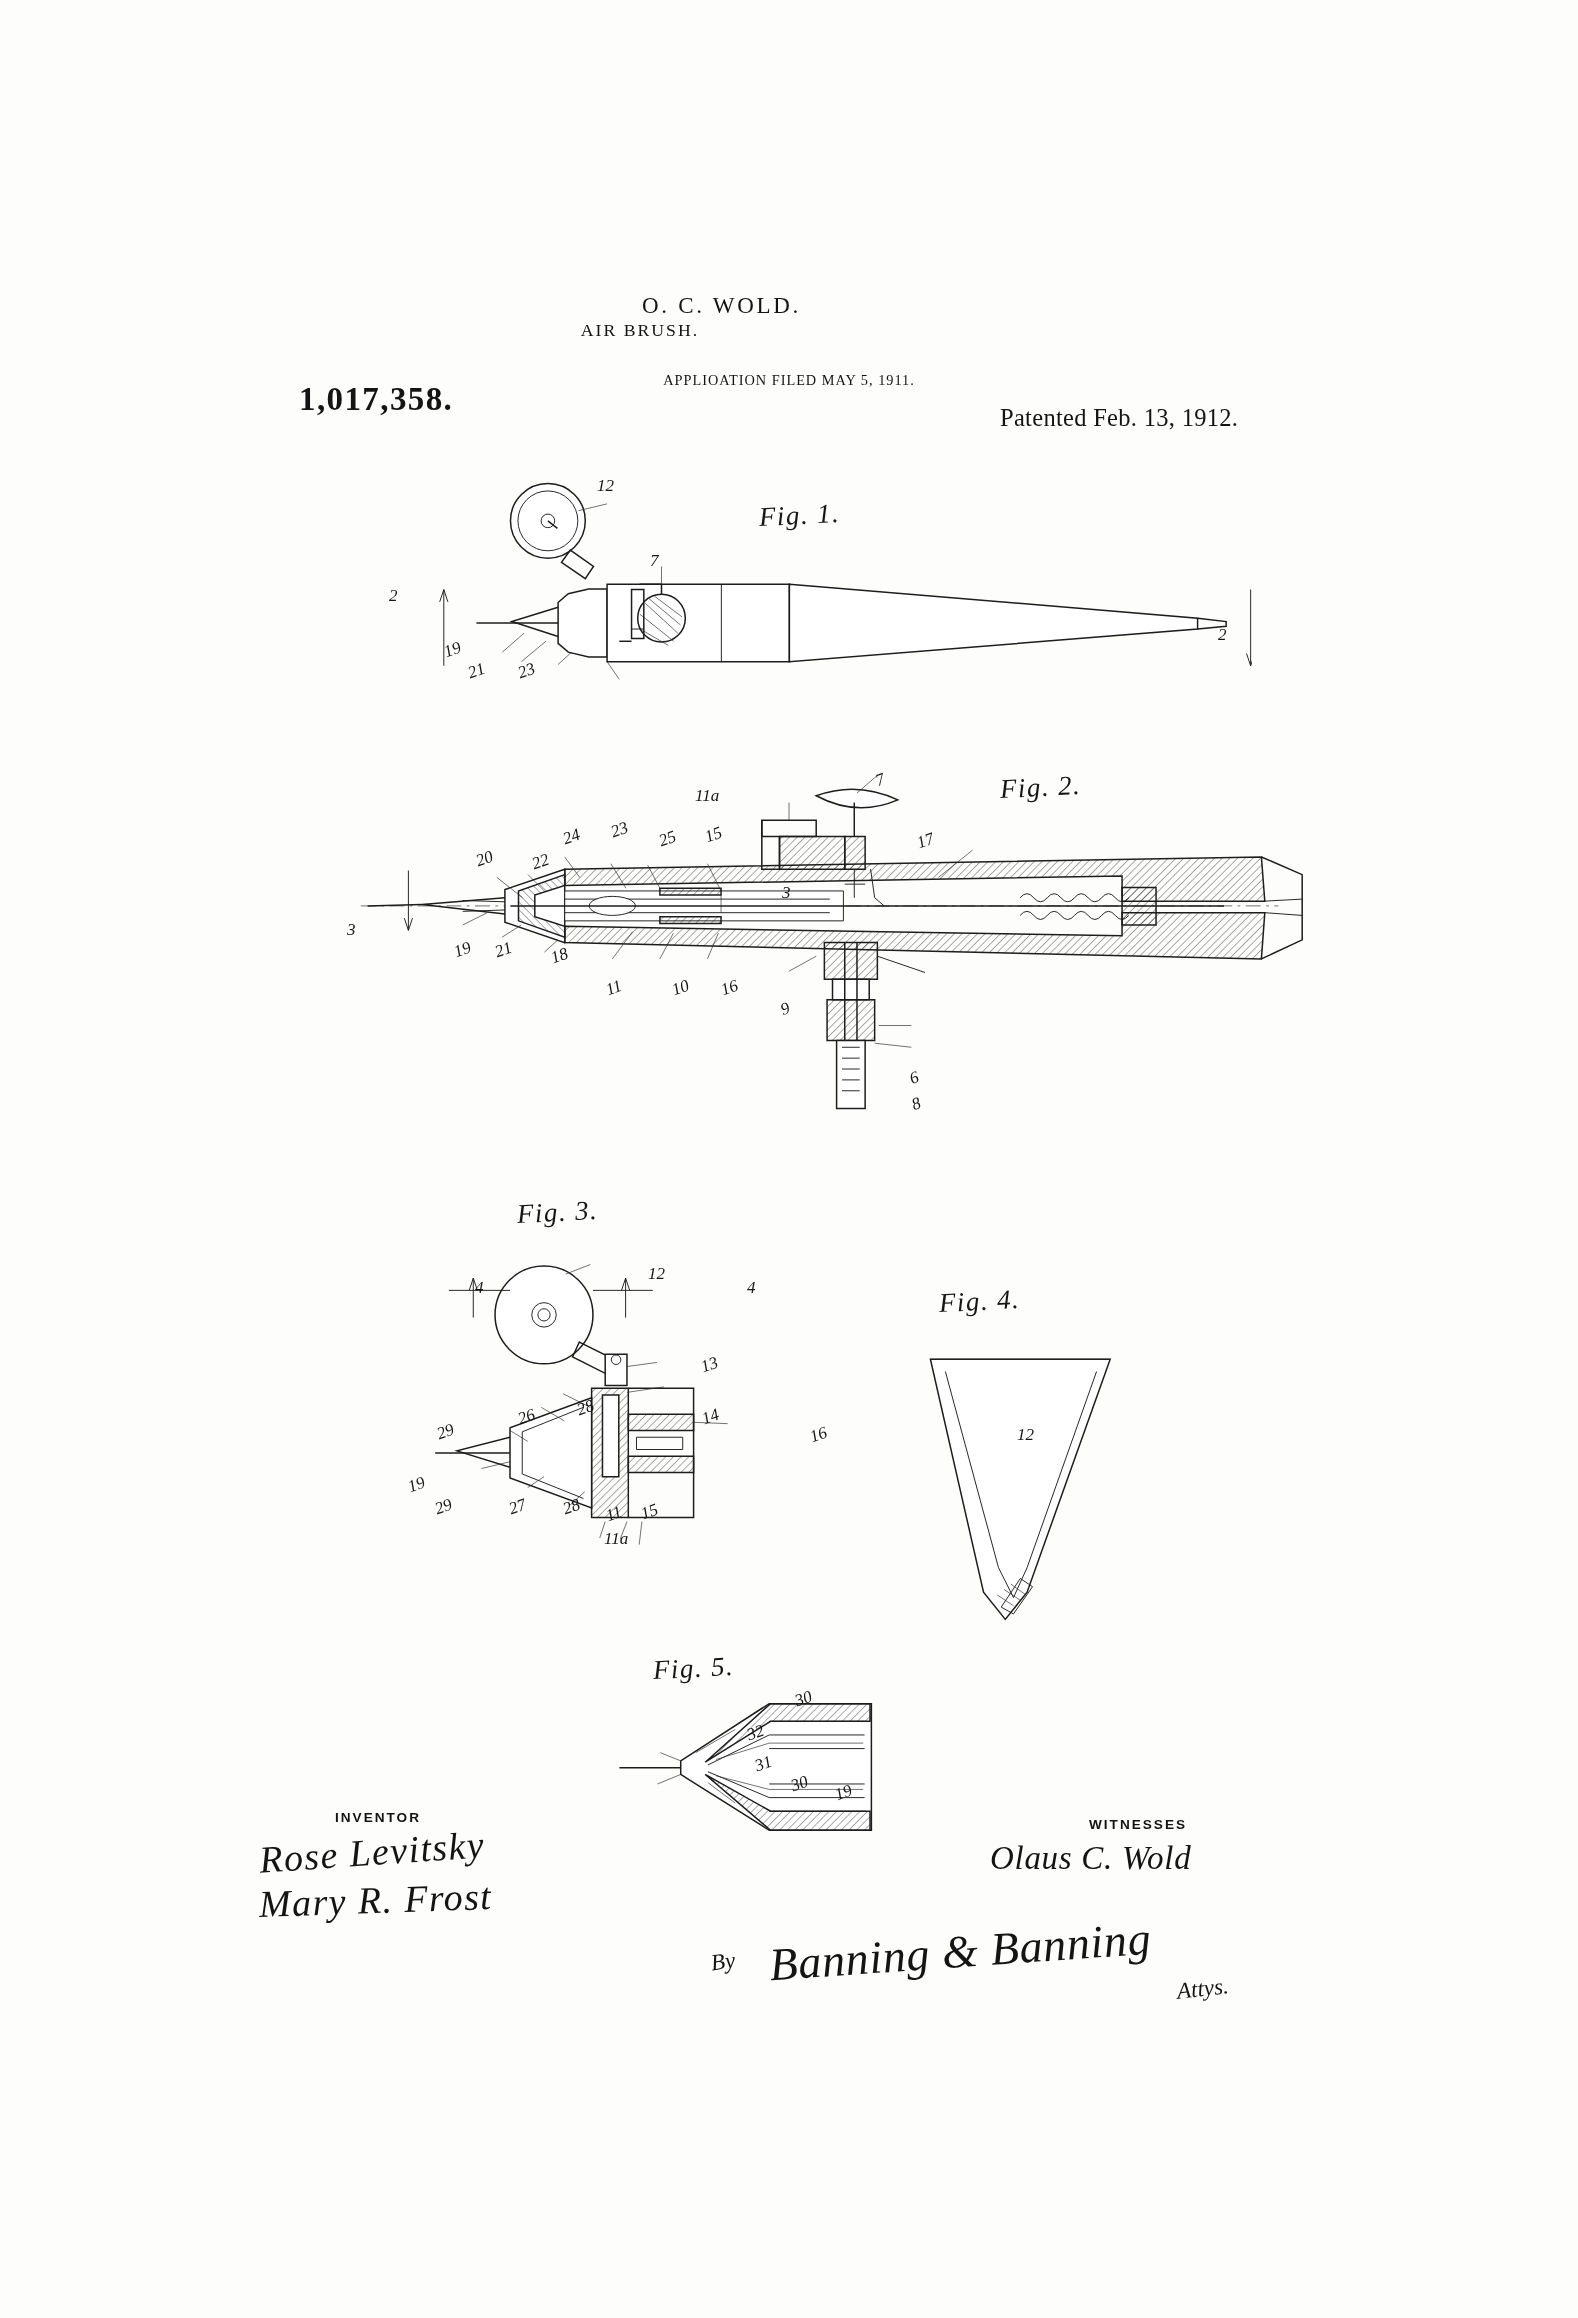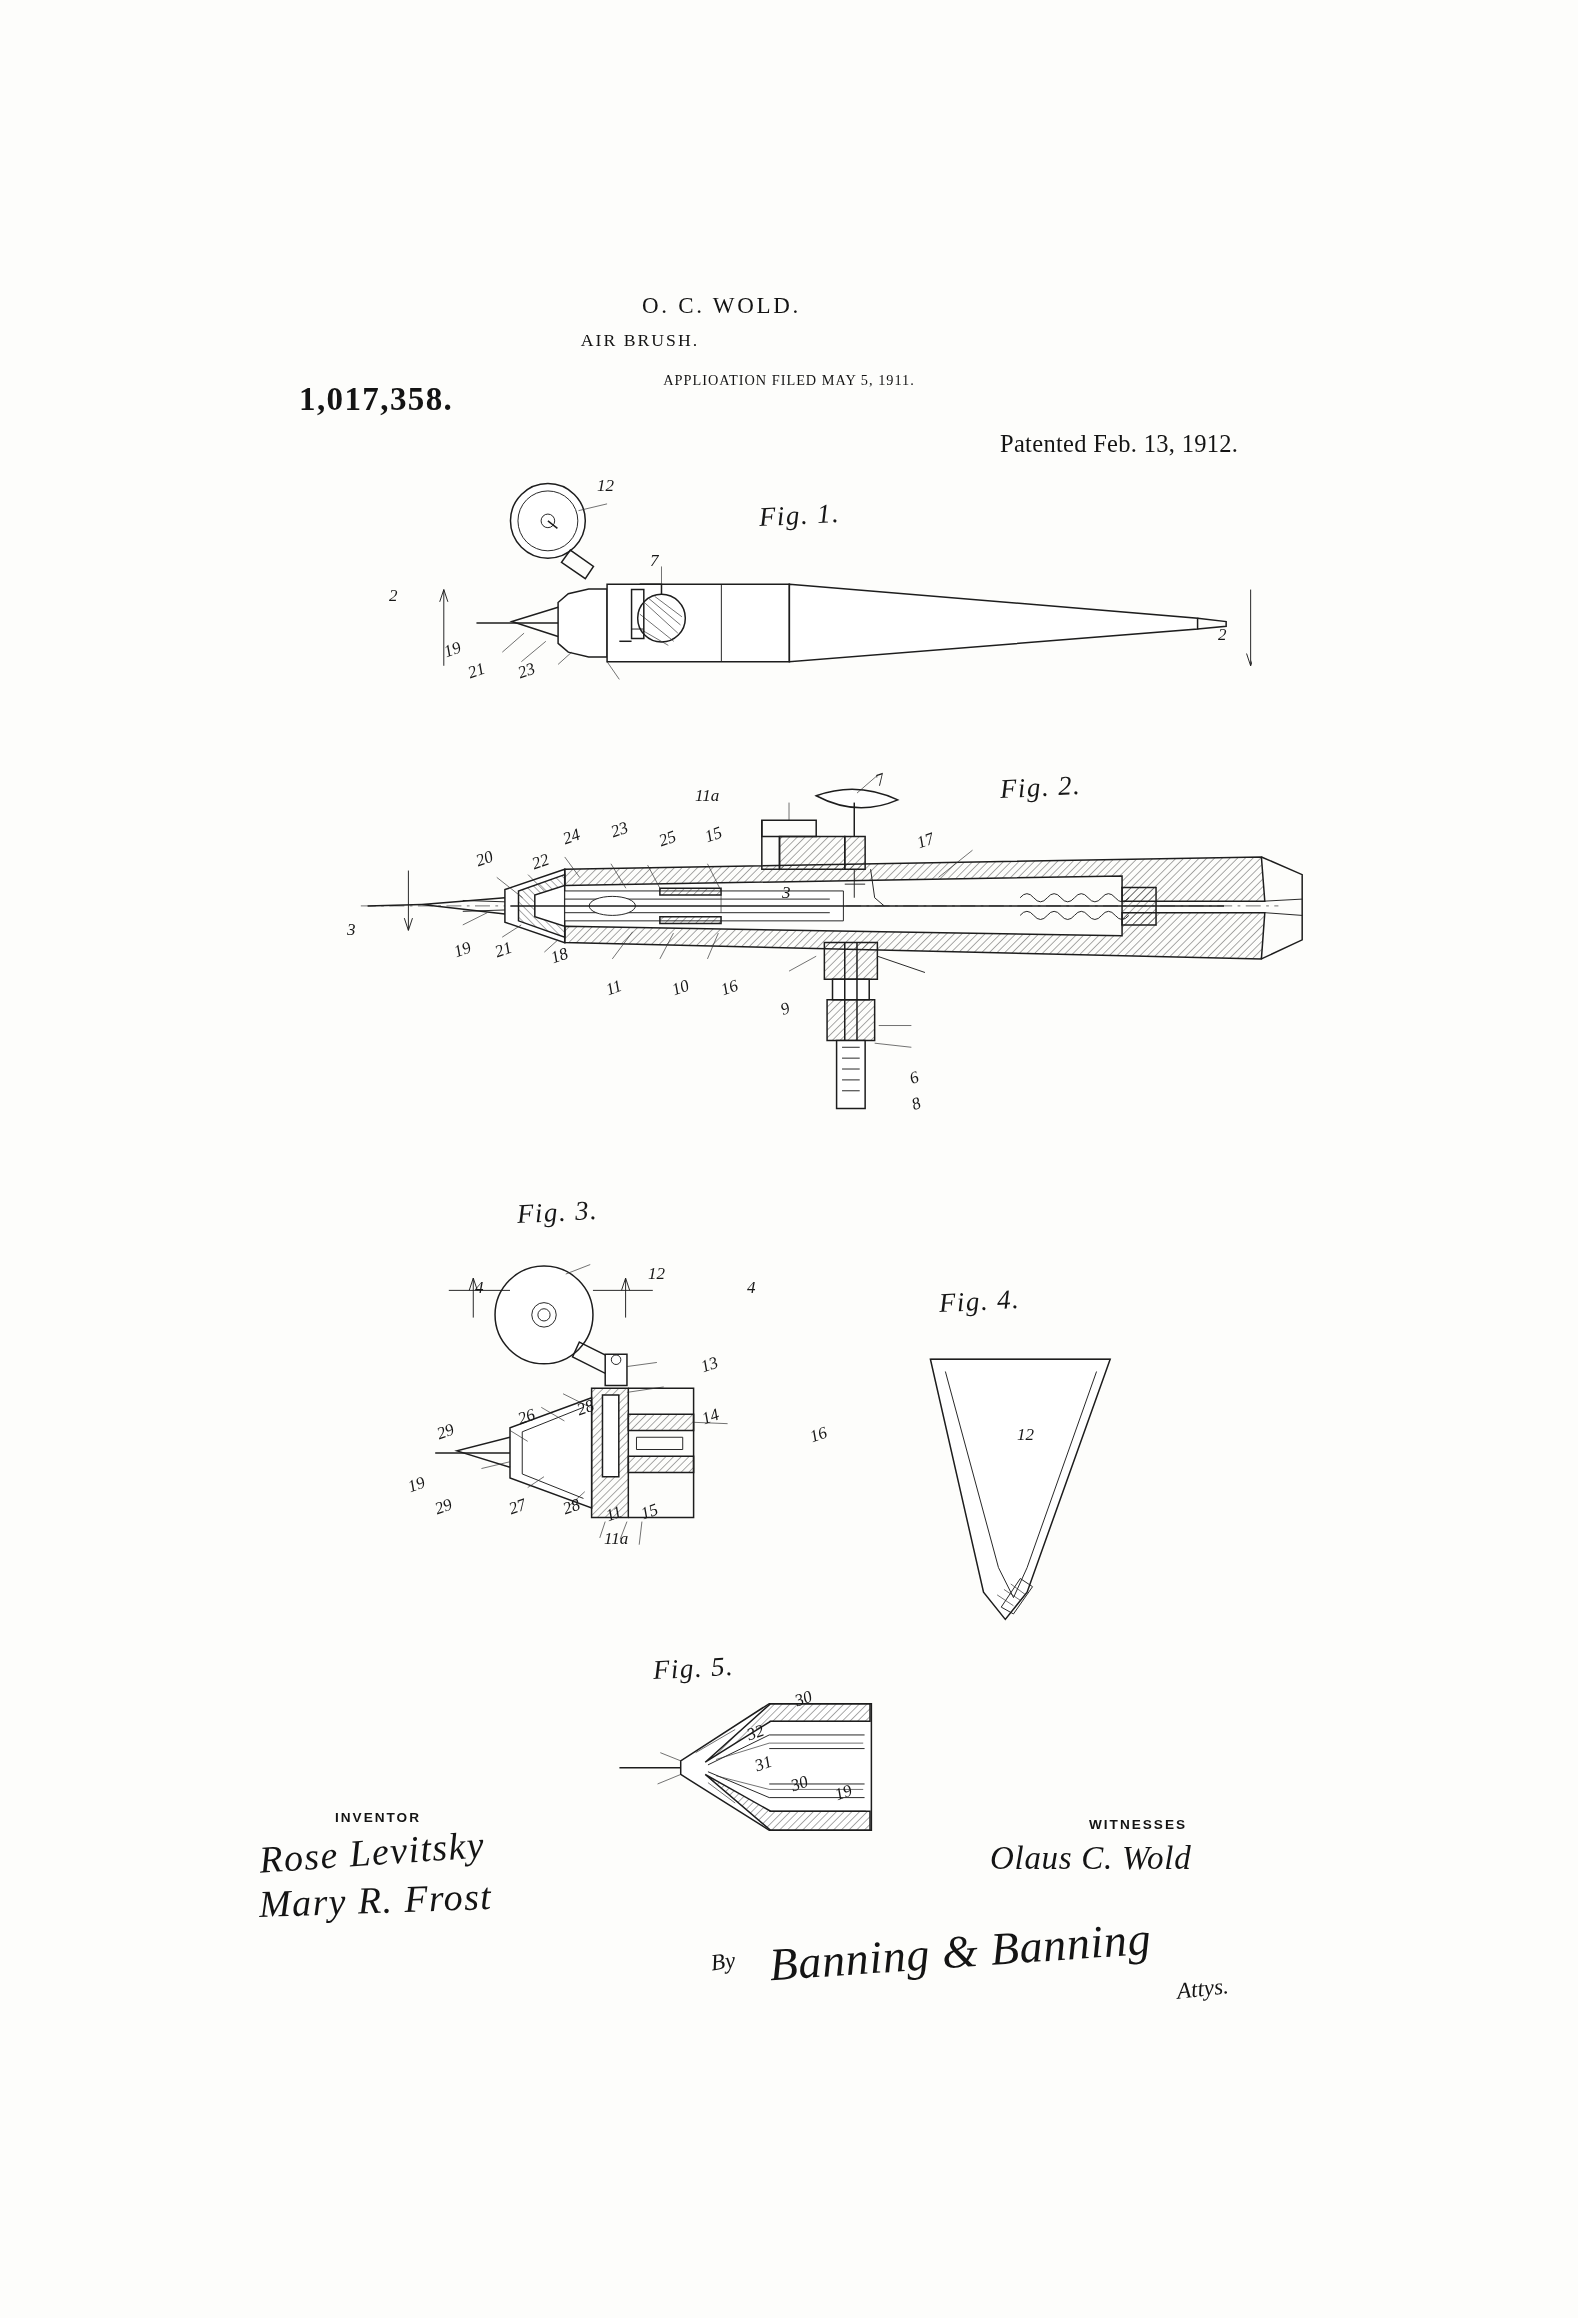--- a/index.html
+++ b/index.html
@@ -27,21 +27,21 @@
     left: 0;
     width: 1443px;
     text-align: center;
     font-family: "Liberation Serif", serif;
     font-size: 23px;
     letter-spacing: 2.7px;
     color: #141414;
   }
   .hdr-title {
     position: absolute;
-    top: 330px;
+    top: 320px;
     left: 0;
     width: 1280px;
     text-align: center;
     font-size: 17.7px;
     letter-spacing: 2px;
     color: #141414;
   }
   .hdr-filed {
     position: absolute;
     top: 372px;
@@ -56,21 +56,21 @@
     position: absolute;
     top: 381px;
     left: 299px;
     font-size: 33px;
     letter-spacing: 1.4px;
     color: #141414;
     font-weight: bold;
   }
   .hdr-patdate {
     position: absolute;
-    top: 430px;
+    top: 404px;
     left: 1000px;
     font-size: 24.5px;
     letter-spacing: 0.3px;
     color: #141414;
   }
   
   .figcap {
     position: absolute;
     font-family: "Liberation Serif", serif;
     font-style: italic;

